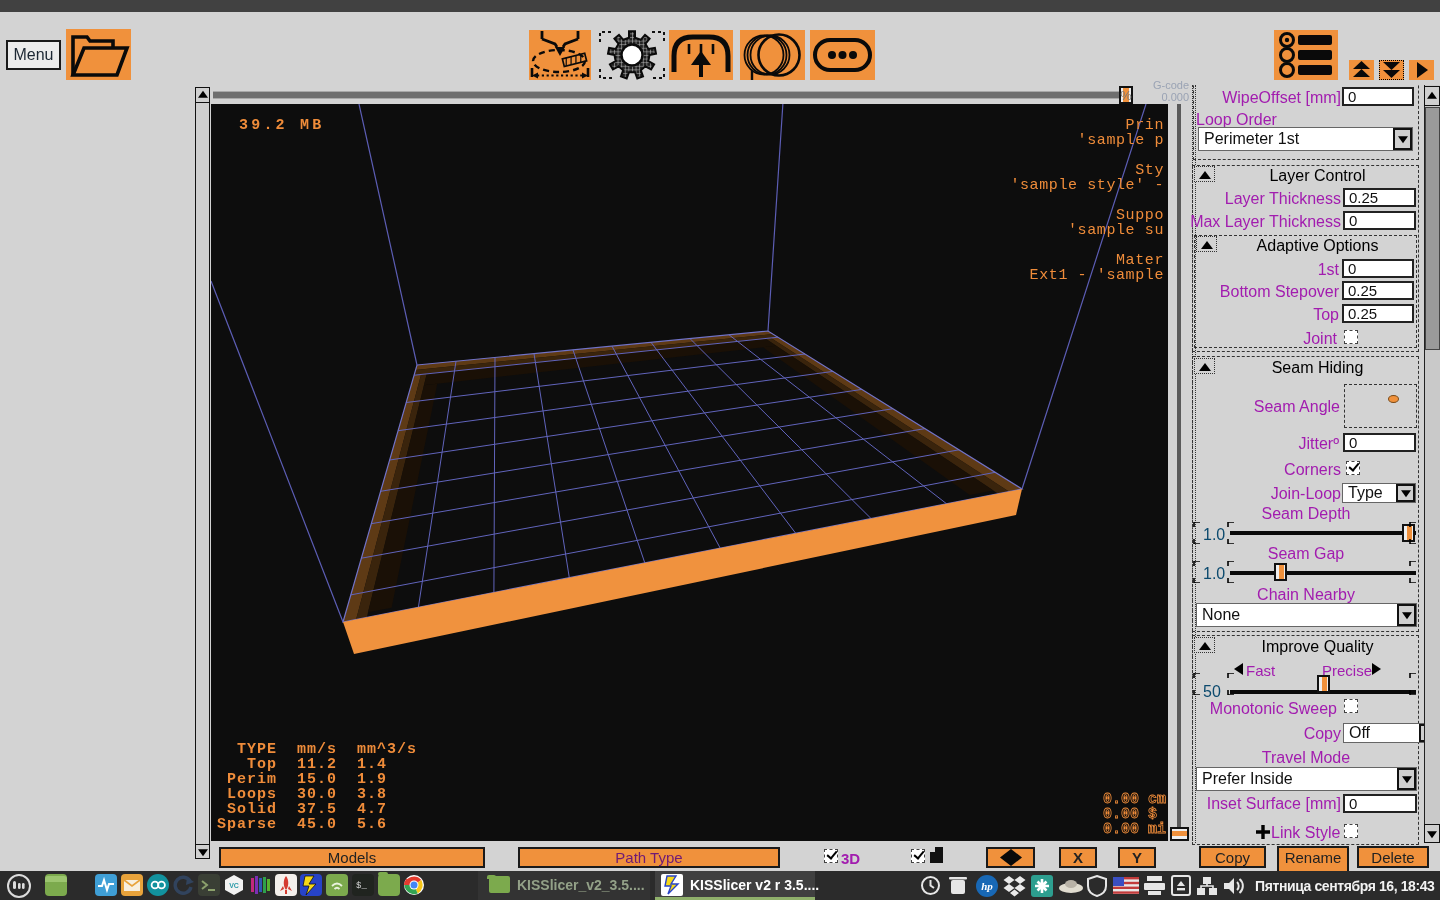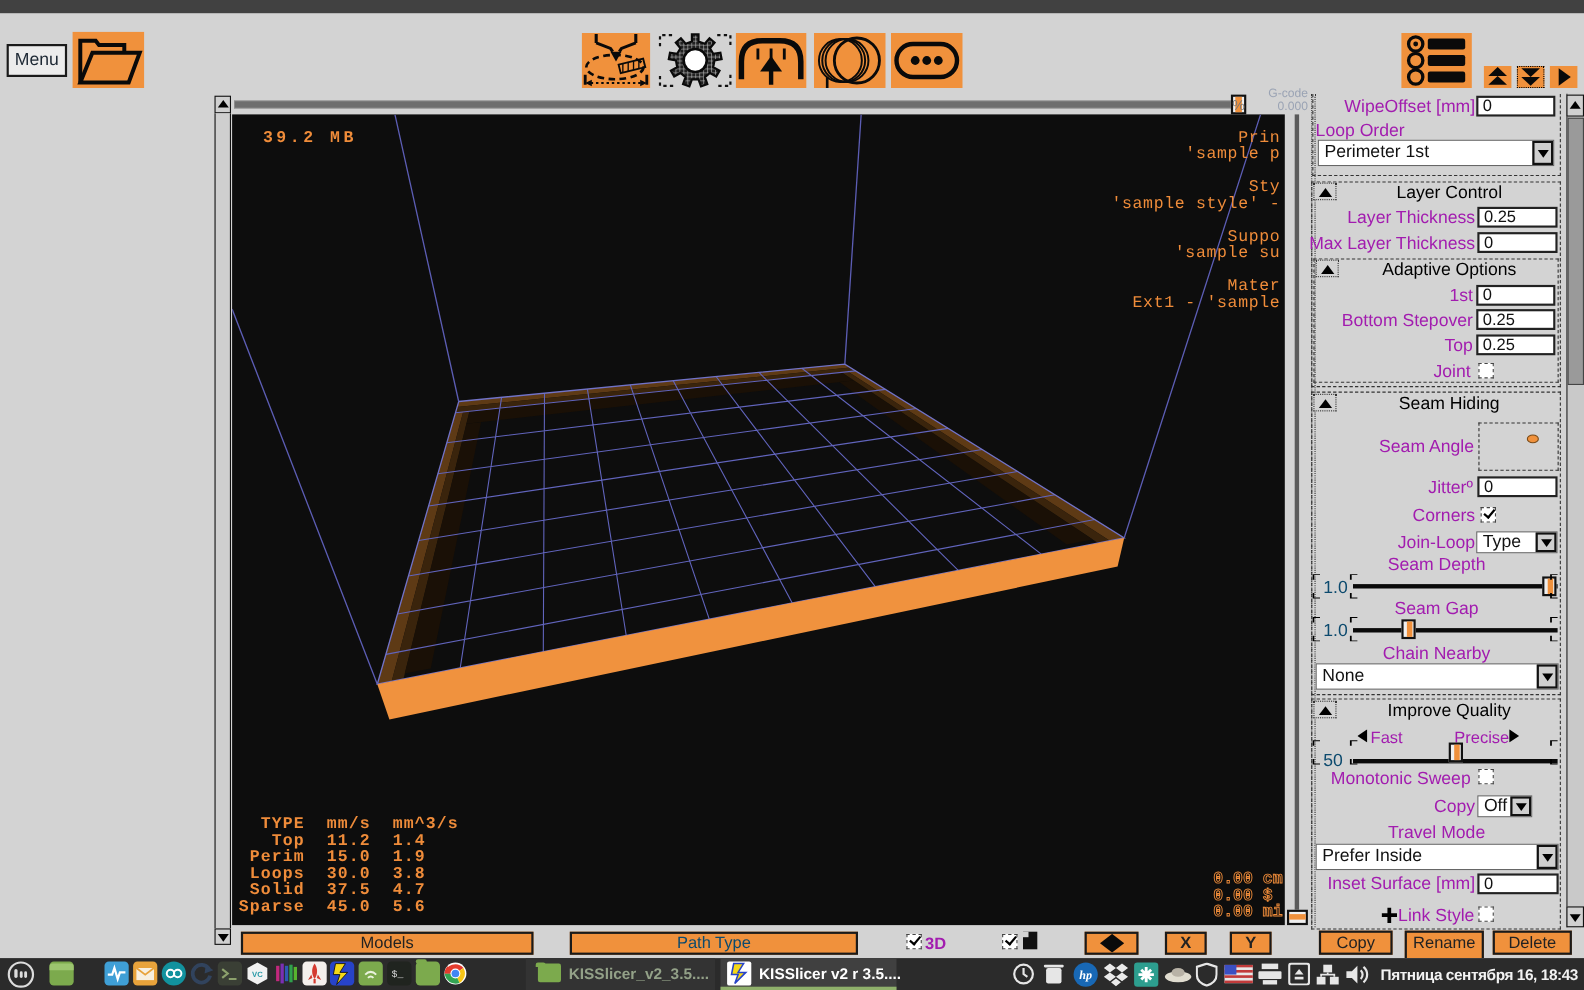--- a/index.html
+++ b/index.html
@@ -264,21 +264,21 @@
 <div class="lbl" style="left:1322px;top:577px;font-size:15px">Precise</div>
 <svg class="abs" style="left:1372px;top:578px" width="9" height="12">
         <polygon points="0,0 0,12 9,6" fill="#000"></polygon>
       </svg>
 <div class="sv" style="left:1203px;top:598px;font-size:16px">50</div>
 <div class="track" style="left:1230px;top:605px;width:186px"></div>
 <div class="sh" style="left:1317px;top:590px"></div>
 <div class="lbl" style="right:103px;top:615px;font-size:16px">Monotonic Sweep</div>
 <div class="cb" style="left:1344px;top:614px"></div>
 <div class="lbl" style="right:99px;top:640px;font-size:16px">Copy</div>
-<div class="dd" style="left:1343px;top:638px;width:50px;height:20px">
+<div class="dd" style="left:1343px;top:638px;width:96px;height:20px">
         <span class="tx" style="font-size:16px">Off</span>
         <i class="ar"></i>
       </div>
 <div class="lbl" style="left:1196px;width:220px;text-align:center;top:664px;font-size:16px">Travel Mode</div>
 <div class="dd" style="left:1196px;top:682px;width:221px;height:24px">
         <span class="tx" style="font-size:16px">Prefer Inside</span>
         <i class="ar"></i>
       </div>
 <div class="lbl" style="right:99px;top:710px;font-size:16px">Inset Surface [mm]</div>
 <div class="inp" style="left:1343px;top:709px;width:74px;height:19px">0</div>
@@ -304,21 +304,21 @@
 <div class="sbtn" style="left:1424px;top:1px;width:16px;height:20px">
         <i class="tri-u"></i>
       </div>
 <div class="abs" style="left:1425px;top:22px;width:15px;height:243px;background:#9a9a9a;border:1px solid #444"></div>
 <div class="sbtn" style="left:1424px;top:739px;width:16px;height:19px">
         <i class="tri-d"></i>
       </div>
 </div>
 <div id="bottombar">
 <div class="obtn" style="left:219px;top:847px;width:266px;height:21px;line-height:18px;color:#222;font-size:15px">Models</div>
-<div class="obtn" style="left:518px;top:847px;width:262px;height:21px;line-height:18px;color:#0c4a6e;font-size:15px">Path Type</div>
+<div class="obtn" style="left:518px;top:847px;width:262px;height:21px;line-height:18px;color:#701a75;font-size:15px">Path Type</div>
 <div class="cb ck" style="left:824px;top:849px"></div>
 <div class="lbl" style="left:841px;top:850px;font-size:15px;font-weight:bold">3D</div>
 <div class="cb ck" style="left:911px;top:849px"></div>
 <div class="abs" style="left:930px;top:847px;width:13px;height:16px;background:#111"></div>
 <div class="abs" style="left:930px;top:847px;width:5px;height:5px;background:#d3d3d3"></div>
 <div class="obtn" style="left:986px;top:847px;width:49px;height:21px"><svg width="24" height="17" style="margin-top:0">
           <polygon points="12,0 23,8.5 12,17 1,8.5" fill="#0a0a0a"></polygon>
         </svg></div>
 <div class="obtn" style="left:1059px;top:847px;width:38px;height:21px;line-height:18px;font-weight:bold">X</div>
 <div class="obtn" style="left:1118px;top:847px;width:38px;height:21px;line-height:18px;font-weight:bold">Y</div>

